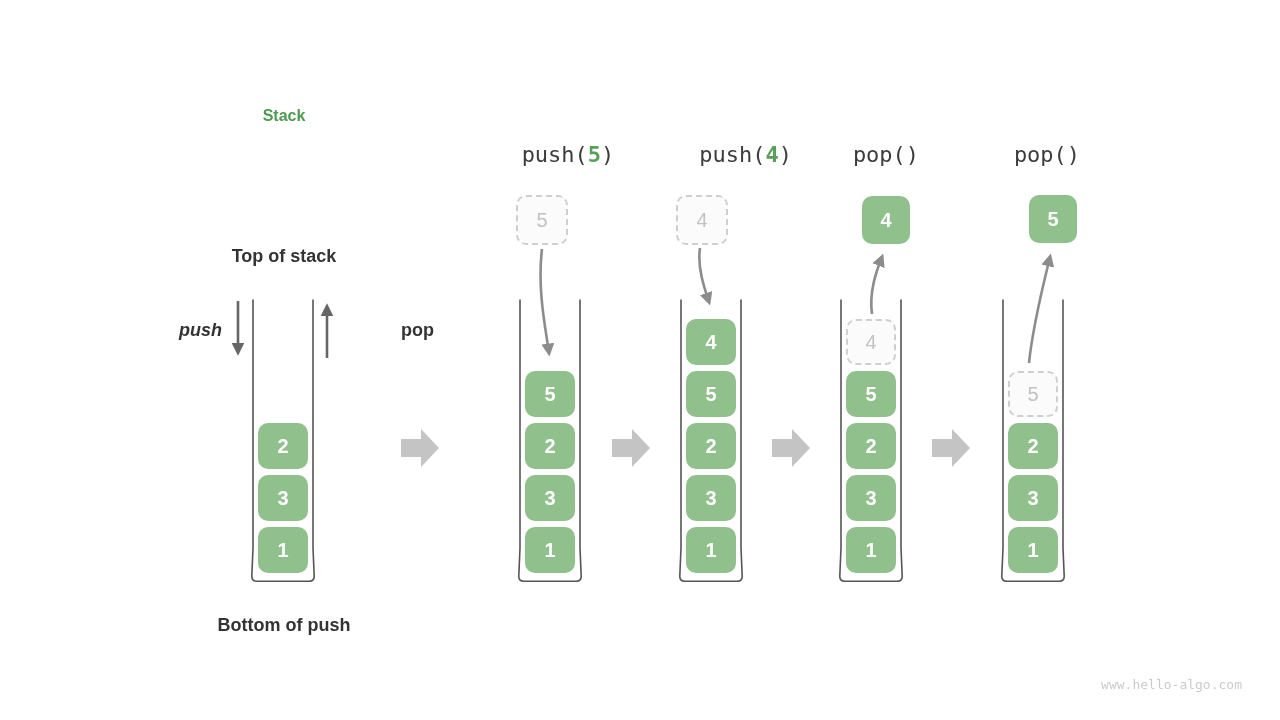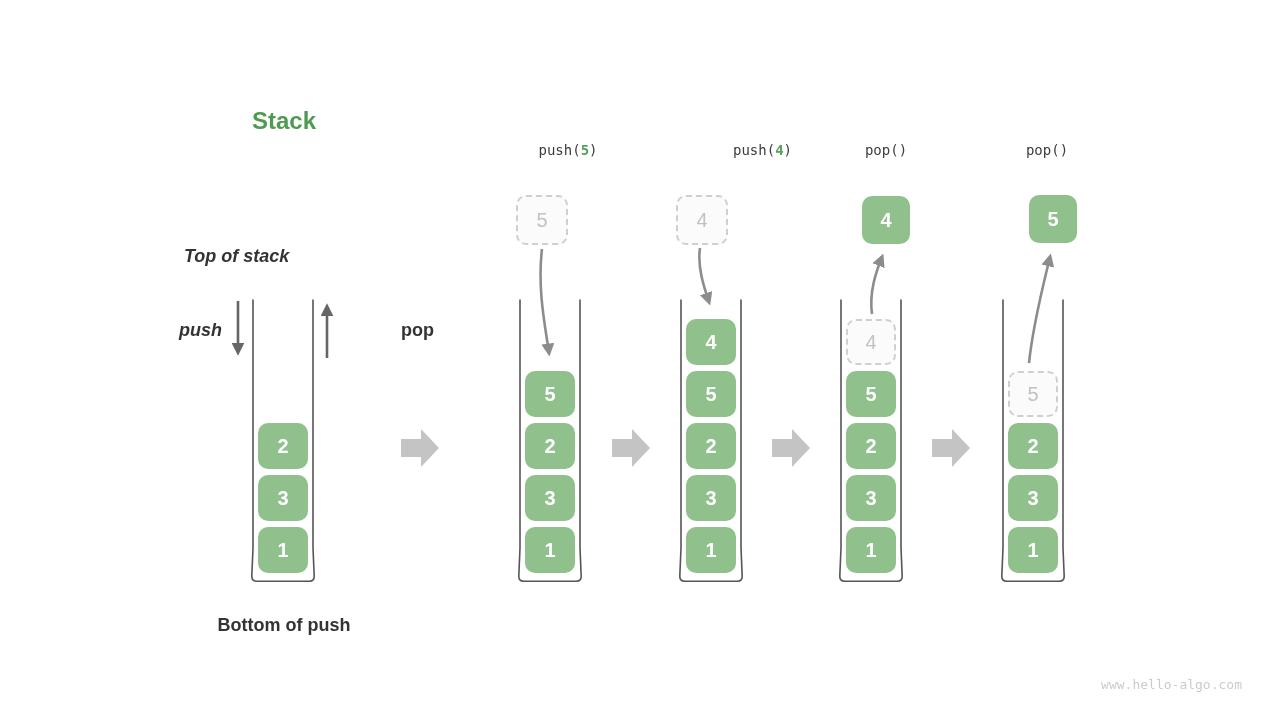--- a/index.html
+++ b/index.html
@@ -1,29 +1,29 @@
 <!DOCTYPE html>
 <html><head>
 <meta charset="utf-8">
 <style>
   html,body{margin:0;padding:0;background:#ffffff;}
   .canvas{position:relative;width:1280px;height:720px;background:#ffffff;overflow:hidden;
           font-family:"Liberation Sans",sans-serif;}
 
   .title{position:absolute;left:214px;top:107px;width:140px;text-align:center;
-         font-size:24px;font-weight:700;color:#4E9B50;}
+         font-size:16px;font-weight:700;color:#4E9B50;}
 
   .lbl{position:absolute;font-weight:700;color:#333333;font-size:18px;}
-  .lbl-top{left:184px;top:246px;width:200px;font-style:italic;}
+  .lbl-top{left:184px;top:246px;width:200px;text-align:center;}
   .lbl-bottom{left:164px;top:615px;width:240px;text-align:center;}
   .lbl-push{left:130px;top:320px;width:92px;text-align:right;font-style:italic;}
   .lbl-pop{left:342px;top:320px;width:92px;text-align:right;}
 
   .op{position:absolute;top:142px;width:180px;text-align:center;
-      font-family:"DejaVu Sans Mono",monospace;font-size:14px;color:#3C3C3C;}
+      font-family:"DejaVu Sans Mono",monospace;font-size:22px;color:#3C3C3C;}
   .op .arg{color:#57A05A;font-weight:700;}
   .op1{left:478px;} .op2{left:612px;text-align:right;} .op3{left:796px;} .op4{left:957px;}
 
   .stack{position:absolute;top:300px;width:64px;height:284px;}
   .s1{left:251px;} .s2{left:518px;} .s3{left:679px;} .s4{left:839px;} .s5{left:1001px;}
   .vessel{position:absolute;left:0;top:0;overflow:visible;}
 
   .block{position:absolute;left:7px;width:50px;height:46px;border-radius:10px;
          background:#90C08C;color:#ffffff;font-size:20px;font-weight:700;
          display:flex;align-items:center;justify-content:center;box-sizing:border-box;}

